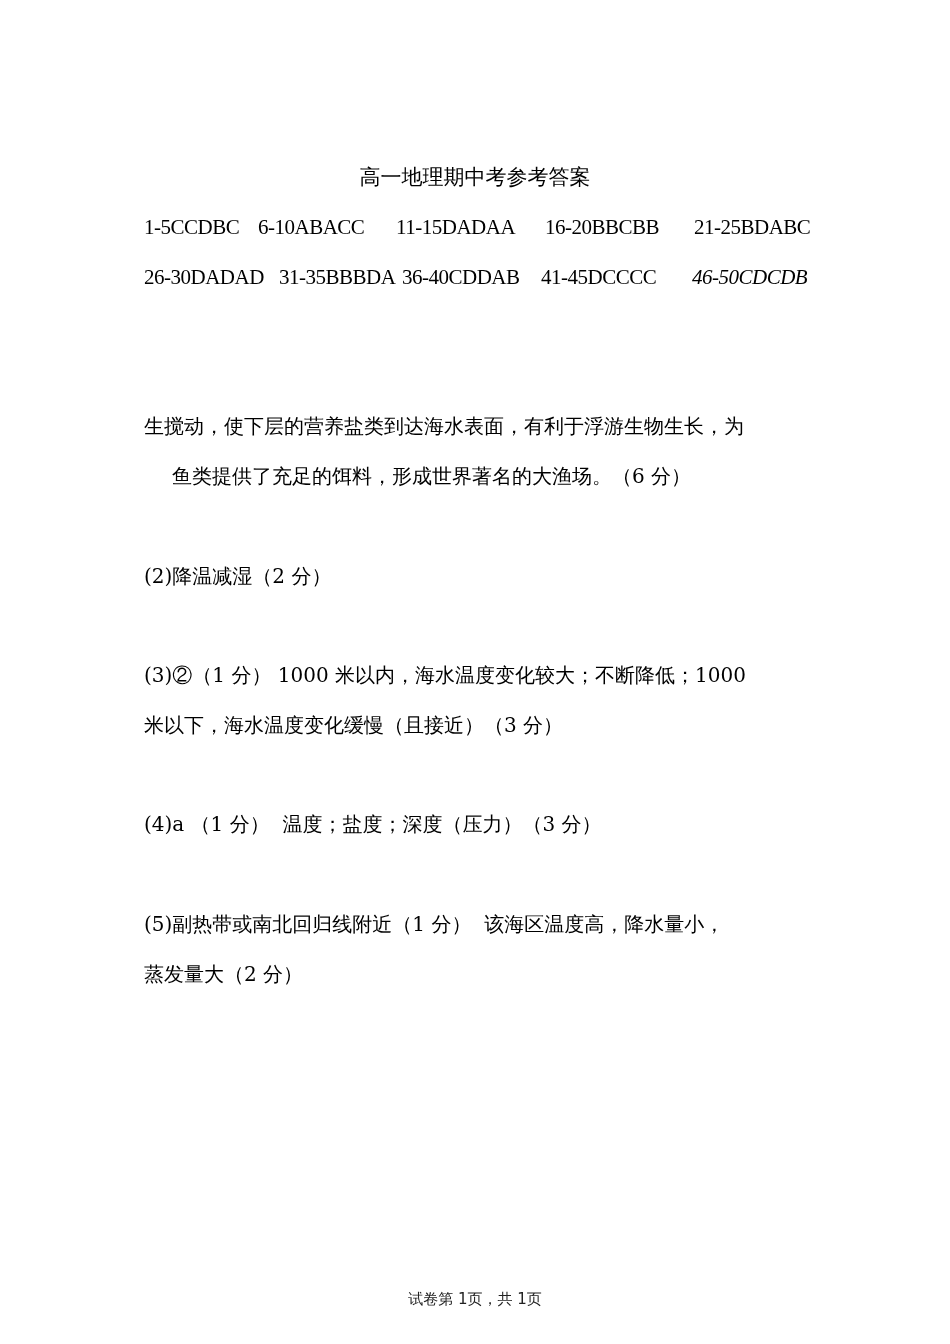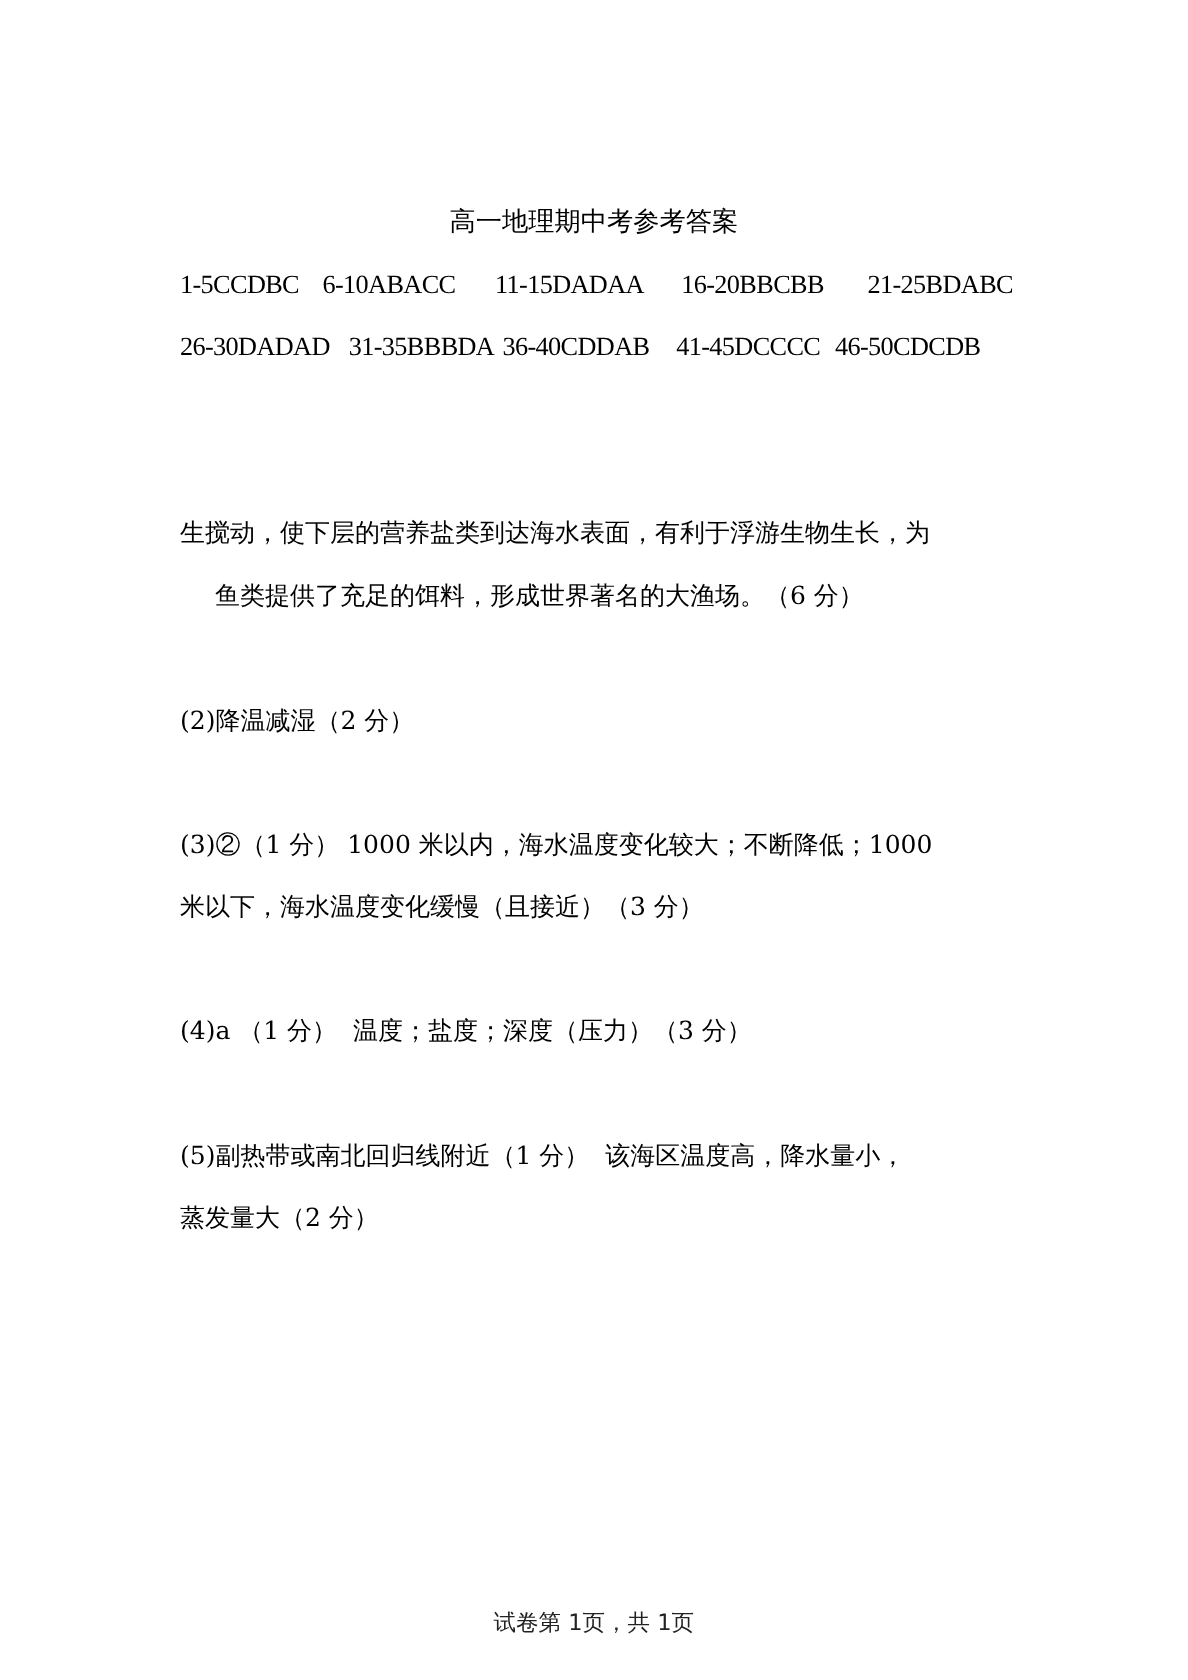--- a/index.html
+++ b/index.html
@@ -53,21 +53,21 @@
       top: 0;
       letter-spacing: -0.5px;
     }
     .footer {
       position: absolute;
       top: 1288px;
       left: 0;
       width: 950px;
       text-align: center;
       font-family: "DejaVu Sans", "Liberation Sans", sans-serif;
-      font-size: 18px;
+      font-size: 15px;
       line-height: 22px;
       color: #222222;
     }
   </style>
 </head>
 <body>
 
 <div class="page">
 
   <div class="title">高一地理期中考参考答案</div>
@@ -78,21 +78,21 @@
     <span class="ans" style="left:252px;">11-15DADAA</span>
     <span class="ans" style="left:401px;">16-20BBCBB</span>
     <span class="ans" style="left:550px;">21-25BDABC</span>
   </div>
 
   <div class="ans-row" style="top:262px;">
     <span class="ans" style="left:0px;">26-30DADAD</span>
     <span class="ans" style="left:135px;">31-35BBBDA</span>
     <span class="ans" style="left:258px;">36-40CDDAB</span>
     <span class="ans" style="left:397px;">41-45DCCCC</span>
-    <span class="ans" style="left:524px;">46-50CDCDB</span>
+    <span class="ans" style="left:548px;font-style:italic;">46-50CDCDB</span>
   </div>
 
   <div class="line" style="top:411px;">生搅动，使下层的营养盐类到达海水表面，有利于浮游生物生长，为</div>
   <div class="line" style="top:461px;margin-left:28px;">鱼类提供了充足的饵料，形成世界著名的大渔场。（6 分）</div>
 
   <div class="line" style="top:561px;">(2)降温减湿（2 分）</div>
 
   <div class="line" style="top:660px;">(3)②（1 分） 1000 米以内，海水温度变化较大；不断降低；1000</div>
   <div class="line" style="top:710px;">米以下，海水温度变化缓慢（且接近）（3 分）</div>
 

